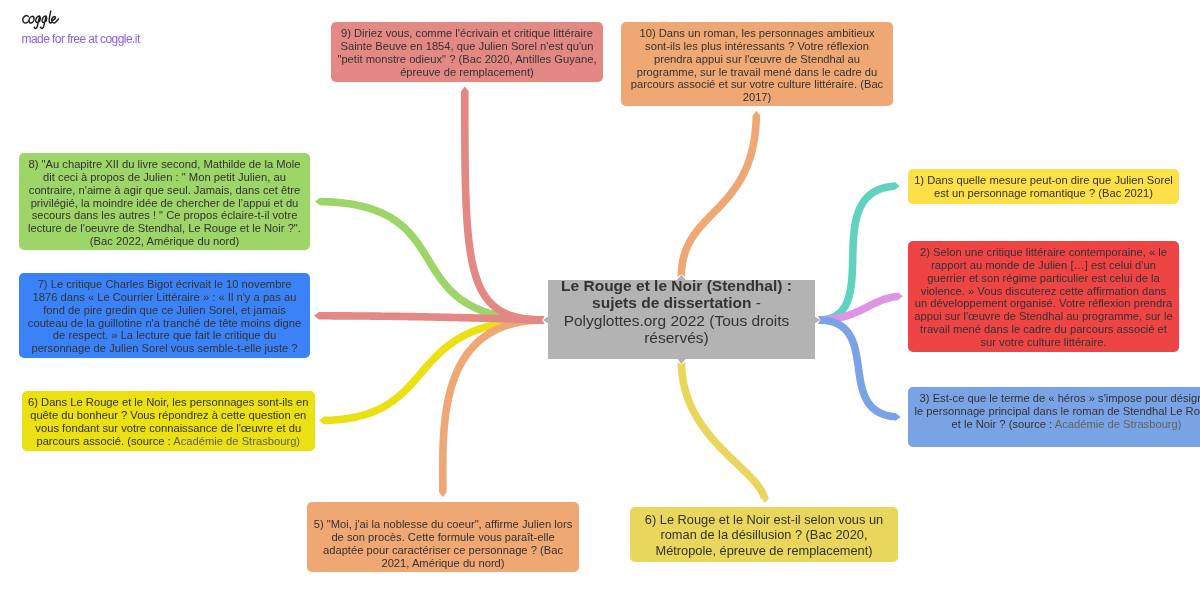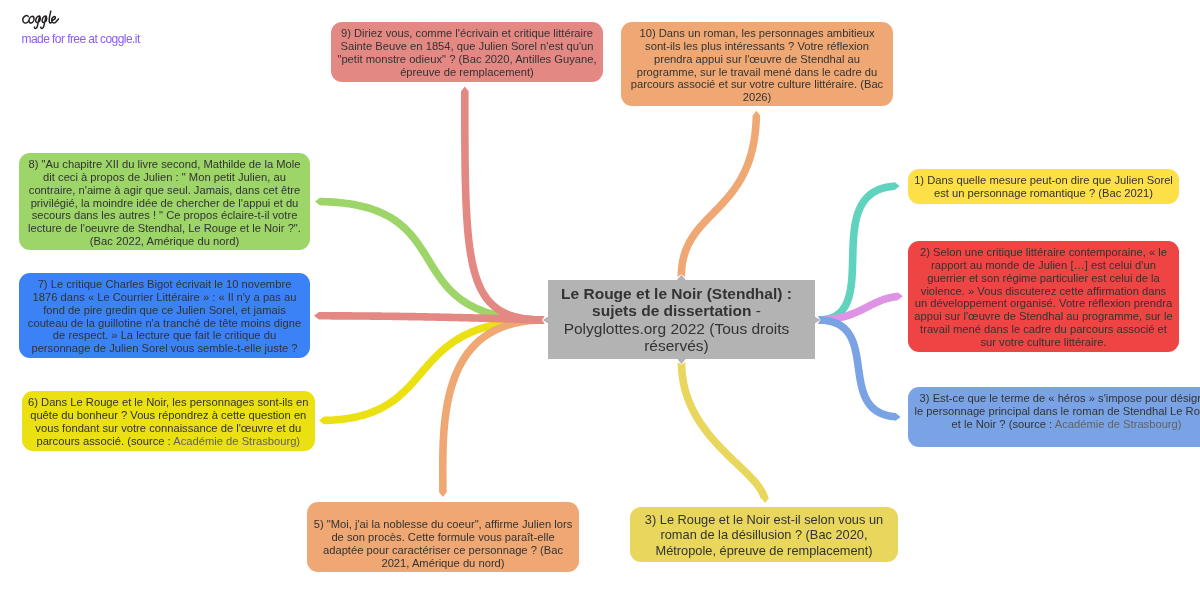--- a/index.html
+++ b/index.html
@@ -3,21 +3,21 @@
 <meta charset="utf-8">
 <title>Le Rouge et le Noir (Stendhal) : sujets de dissertation - Coggle</title>
 <style>
   html,body{margin:0;padding:0;}
   body{width:1200px;height:604px;background:#ffffff;overflow:hidden;
        font-family:"Liberation Sans",sans-serif;}
   #canvas{position:relative;width:1200px;height:604px;background:#fff;}
   #links,#central-shape{position:absolute;left:0;top:0;width:1200px;height:604px;pointer-events:none;}
   #central-shape{z-index:2;}
   #nodes-layer{position:absolute;left:0;top:0;width:1200px;height:604px;z-index:3;}
-  .node{position:absolute;border-radius:11px;box-sizing:border-box;
+  .node{position:absolute;border-radius:5px;box-sizing:border-box;
         color:#333333;text-align:center;font-size:11.2px;line-height:12.85px;
         padding:5px 6px 0 6px;overflow:hidden;}
   .node .inner{display:block;}
   .link-src{color:#636363;}
   #central{position:absolute;background:transparent;color:#333333;text-align:center;
            font-size:15.5px;line-height:17.4px;box-sizing:border-box;
            padding:5px 8px 0 8px;}
   #central b{font-weight:bold;}
   .brand-logo{position:absolute;left:22px;top:10.9px;overflow:visible;}
   .brand-sub{position:absolute;left:21.5px;top:33.1px;font-size:12px;color:#8b5cf6;
@@ -40,50 +40,50 @@
       <polygon points="820.80,320.00 818.00,323.80 819.58,323.82 821.11,323.88 822.58,323.97 824.00,324.10 825.37,324.26 826.69,324.45 827.96,324.68 829.18,324.94 830.35,325.23 831.48,325.55 832.56,325.89 833.59,326.26 834.59,326.66 835.54,327.09 836.45,327.54 837.33,328.01 838.17,328.51 838.98,329.03 839.75,329.58 840.49,330.15 841.20,330.74 841.89,331.35 842.55,331.99 843.18,332.65 843.78,333.34 844.37,334.04 844.93,334.77 845.46,335.52 845.98,336.30 846.48,337.10 846.95,337.92 847.41,338.76 847.85,339.62 848.27,340.51 848.67,341.42 849.05,342.34 849.42,343.29 849.77,344.26 850.10,345.24 850.43,346.25 850.73,347.27 851.02,348.30 851.30,349.36 851.57,350.42 851.82,351.51 852.07,352.60 852.30,353.71 852.53,354.83 852.74,355.97 852.95,357.11 853.15,358.26 853.34,359.43 853.53,360.60 853.71,361.78 853.88,362.96 854.06,364.15 854.23,365.35 854.40,366.56 854.57,367.76 854.74,368.97 854.91,370.19 855.08,371.40 855.25,372.62 855.43,373.84 855.61,375.06 855.80,376.28 855.99,377.50 856.19,378.71 856.40,379.93 856.61,381.14 856.84,382.34 857.08,383.55 857.33,384.75 857.59,385.94 857.87,387.13 858.16,388.31 858.47,389.48 858.79,390.65 859.14,391.80 859.50,392.95 859.88,394.09 860.28,395.22 860.71,396.34 861.16,397.44 861.63,398.54 862.13,399.61 862.66,400.68 863.22,401.73 863.81,402.76 864.42,403.78 865.07,404.78 865.75,405.76 866.47,406.72 867.22,407.65 868.00,408.56 868.83,409.45 869.69,410.32 870.58,411.15 871.52,411.96 872.49,412.74 873.51,413.48 874.56,414.20 875.65,414.88 876.78,415.53 877.95,416.14 879.16,416.71 880.41,417.25 881.70,417.75 883.04,418.22 884.41,418.64 885.82,419.03 887.28,419.38 888.77,419.68 890.32,419.95 891.90,420.18 893.53,420.36 895.20,420.51 895.70,420.70 900.50,416.90 895.70,413.10 895.76,412.93 894.29,412.80 892.87,412.64 891.51,412.44 890.19,412.22 888.92,411.96 887.70,411.67 886.53,411.35 885.41,411.00 884.33,410.62 883.29,410.22 882.30,409.79 881.34,409.34 880.43,408.86 879.55,408.35 878.70,407.83 877.90,407.28 877.12,406.71 876.37,406.11 875.66,405.49 874.97,404.85 874.31,404.19 873.68,403.51 873.07,402.80 872.48,402.07 871.92,401.31 871.38,400.54 870.86,399.74 870.36,398.92 869.88,398.08 869.43,397.21 868.99,396.33 868.57,395.42 868.17,394.50 867.78,393.55 867.41,392.59 867.06,391.60 866.72,390.60 866.40,389.58 866.10,388.55 865.81,387.50 865.53,386.43 865.26,385.35 865.00,384.26 864.76,383.15 864.53,382.04 864.30,380.91 864.09,379.76 863.88,378.61 863.68,377.45 863.49,376.28 863.31,375.11 863.12,373.92 862.95,372.73 862.77,371.54 862.60,370.34 862.43,369.13 862.26,367.93 862.09,366.71 861.93,365.50 861.75,364.29 861.58,363.07 861.40,361.85 861.22,360.64 861.03,359.42 860.84,358.21 860.64,357.00 860.43,355.79 860.21,354.58 859.99,353.38 859.75,352.19 859.50,351.00 859.23,349.81 858.96,348.63 858.66,347.46 858.36,346.30 858.03,345.14 857.69,344.00 857.32,342.86 856.94,341.74 856.53,340.62 856.11,339.52 855.65,338.43 855.18,337.35 854.67,336.28 854.14,335.23 853.58,334.20 852.99,333.18 852.37,332.19 851.72,331.21 851.03,330.25 850.31,329.31 849.56,328.39 848.77,327.50 847.94,326.64 847.07,325.80 846.17,324.99 845.23,324.21 844.25,323.46 843.23,322.74 842.17,322.05 841.08,321.40 839.94,320.79 838.77,320.21 837.55,319.67 836.30,319.16 835.00,318.70 833.67,318.27 832.29,317.88 830.88,317.53 829.42,317.22 827.92,316.95 826.38,316.72 824.79,316.54 823.16,316.39 821.49,316.28 819.77,316.22 818.00,316.20" fill="#7aa3e5"></polygon>
     </svg>
   <svg id="central-shape" viewBox="0 0 1200 604">
       <path d="M 548 280 L 815 280 L 815 359 L 548 359 Z" fill="#b3b3b3"></path>
       <polygon points="548,316.8 542.6,320 548,323.2" fill="#b3b3b3"></polygon>
       <polygon points="815,316.8 820.4,320 815,323.2" fill="#b3b3b3"></polygon>
       <polygon points="676.8,280 681.3,274.8 685.8,280" fill="#b3b3b3"></polygon>
       <polygon points="677.5,359 681.5,364.3 685.5,359" fill="#b3b3b3"></polygon>
     </svg>
   <div id="nodes-layer">
-      <div id="central" style="left: 548px; top: 280px; width: 257px; height: 79px;"><b>Le Rouge et le Noir (Stendhal) : sujets de dissertation</b><span> - Polyglottes.org 2022 (Tous droits réservés)</span></div>
+      <div id="central" style="left: 548px; top: 272px; width: 257px; height: 79px;"><b>Le Rouge et le Noir (Stendhal) : sujets de dissertation</b><span> - Polyglottes.org 2022 (Tous droits réservés)</span></div>
       <div class="node" id="n1" style="left: 908px; top: 169px; width: 271px; height: 35px; background: #fde047;">
         <span class="inner">1) Dans quelle mesure peut-on dire que Julien Sorel est un personnage romantique ? (Bac 2021)</span>
       </div>
       <div class="node" id="n2" style="left: 908px; top: 241px; width: 271px; height: 111px; background: #ef4444;">
         <span class="inner">2) Selon une critique littéraire contemporaine, « le rapport au monde de Julien […] est celui d'un guerrier et son régime particulier est celui de la violence. » Vous discuterez cette affirmation dans un développement organisé. Votre réflexion prendra appui sur l'œuvre de Stendhal au programme, sur le travail mené dans le cadre du parcours associé et sur votre culture littéraire.</span>
       </div>
       <div class="node" id="n3" style="left: 908px; top: 387px; width: 317px; height: 60px; background: rgb(122, 163, 229);">
         <span class="inner">3) Est-ce que le terme de « héros » s'impose pour désigner le personnage principal dans le roman de Stendhal Le Rouge et le Noir ? (source : <span class="link-src">Académie de Strasbourg)</span></span>
       </div>
       <div class="node" id="n4" style="left: 630px; top: 507px; width: 268px; height: 55px; background: rgb(232, 214, 93); font-size: 12.8px; line-height: 15.3px;">
-        <span class="inner">3) Le Rouge et le Noir est-il selon vous un roman de la désillusion ? (Bac 2020, Métropole, épreuve de remplacement)</span>
+        <span class="inner">6) Le Rouge et le Noir est-il selon vous un roman de la désillusion ? (Bac 2020, Métropole, épreuve de remplacement)</span>
       </div>
       <div class="node" id="n5" style="left: 307px; top: 502px; width: 272px; height: 70px; background: rgb(239, 168, 115); padding-top: 16px;">
         <span class="inner">5) "Moi, j'ai la noblesse du coeur", affirme Julien lors de son procès. Cette formule vous paraît-elle adaptée pour caractériser ce personnage ? (Bac 2021, Amérique du nord)</span>
       </div>
       <div class="node" id="n6" style="left: 22px; top: 391px; width: 292.5px; height: 60px; background: rgb(235, 224, 17);">
         <span class="inner">6) Dans Le Rouge et le Noir, les personnages sont-ils en quête du bonheur ? Vous répondrez à cette question en vous fondant sur votre connaissance de l'œuvre et du parcours associé. (source : <span class="link-src">Académie de Strasbourg)</span></span>
       </div>
       <div class="node" id="n7" style="left: 19px; top: 273px; width: 291px; height: 85px; background: #3b82f6;">
         <span class="inner">7) Le critique Charles Bigot écrivait le 10 novembre 1876 dans « Le Courrier Littéraire » : « Il n'y a pas au fond de pire gredin que ce Julien Sorel, et jamais couteau de la guillotine n'a tranché de tête moins digne de respect. » La lecture que fait le critique du personnage de Julien Sorel vous semble-t-elle juste ?</span>
       </div>
       <div class="node" id="n8" style="left: 19px; top: 153px; width: 291px; height: 97px; background: rgb(157, 213, 105);">
         <span class="inner">8) "Au chapitre XII du livre second, Mathilde de la Mole dit ceci à propos de Julien : " Mon petit Julien, au contraire, n'aime à agir que seul. Jamais, dans cet être privilégié, la moindre idée de chercher de l'appui et du secours dans les autres ! " Ce propos éclaire-t-il votre lecture de l'oeuvre de Stendhal, Le Rouge et le Noir ?". (Bac 2022, Amérique du nord)</span>
       </div>
       <div class="node" id="n9" style="left: 331px; top: 22px; width: 272px; height: 60px; background: rgb(228, 136, 132);">
         <span class="inner">9) Diriez vous, comme l'écrivain et critique littéraire Sainte Beuve en 1854, que Julien Sorel n'est qu'un "petit monstre odieux" ? (Bac 2020, Antilles Guyane, épreuve de remplacement)</span>
       </div>
       <div class="node" id="n10" style="left: 621px; top: 22px; width: 272px; height: 84px; background: rgb(239, 168, 115);">
-        <span class="inner">10) Dans un roman, les personnages ambitieux sont-ils les plus intéressants ? Votre réflexion prendra appui sur l'œuvre de Stendhal au programme, sur le travail mené dans le cadre du parcours associé et sur votre culture littéraire. (Bac 2026)</span>
+        <span class="inner">10) Dans un roman, les personnages ambitieux sont-ils les plus intéressants ? Votre réflexion prendra appui sur l'œuvre de Stendhal au programme, sur le travail mené dans le cadre du parcours associé et sur votre culture littéraire. (Bac 2017)</span>
       </div>
     </div>
   <svg class="brand-logo" width="36.5" height="17.3" viewBox="22.2 10.9 36.5 17.3" aria-label="coggle">
 <g fill="none" stroke="#231f20" stroke-width="1.45" stroke-linecap="round" stroke-linejoin="round">
 <path d="M 28.5 16.5 C 28.2 15.5 26.6 15.1 25.2 16.0 C 23.5 17.2 22.6 19.7 23.3 21.5 C 24.0 23.2 26.2 23.5 27.7 22.2 C 28.2 21.8 28.5 21.3 28.7 20.8"></path>
 <path d="M 32.7 16.1 C 31.0 16.2 29.4 18.2 29.2 20.3 C 29.1 22.0 30.1 23.2 31.4 22.9 C 33.1 22.5 34.4 20.4 34.2 18.4 C 34.1 16.9 33.6 16.1 32.7 16.1 Z"></path>
 <path d="M 39.9 16.0 C 38.1 15.8 36.4 17.5 36.0 19.5 C 35.6 21.3 36.4 22.7 37.7 22.4 C 39.1 22.1 40.4 20.3 40.5 18.4 C 40.5 17.1 40.3 16.1 39.9 16.0 L 37.6 26.1 C 37.2 27.7 36.2 28.6 35.2 28.3 C 34.6 28.1 34.4 27.5 34.7 27.0"></path>
 <path d="M 46.3 16.0 C 44.5 15.8 42.8 17.5 42.4 19.5 C 42.0 21.3 42.8 22.7 44.1 22.4 C 45.5 22.1 46.8 20.3 46.9 18.4 C 46.9 17.1 46.7 16.1 46.3 16.0 L 44.0 26.1 C 43.6 27.7 42.6 28.6 41.6 28.3 C 41.0 28.1 40.8 27.5 41.1 27.0"></path>
 <path d="M 51.0 11.0 C 50.0 14.8 49.3 18.5 49.4 21.0 C 49.5 22.7 50.6 23.3 51.7 22.3"></path>
 <path d="M 52.2 20.4 C 53.7 20.0 55.6 18.7 55.6 17.4 C 55.6 16.5 54.7 16.1 53.7 16.7 C 52.4 17.5 51.6 19.5 52.1 21.2 C 52.6 22.9 54.4 23.4 55.8 22.1 L 58.7 18.8"></path>

